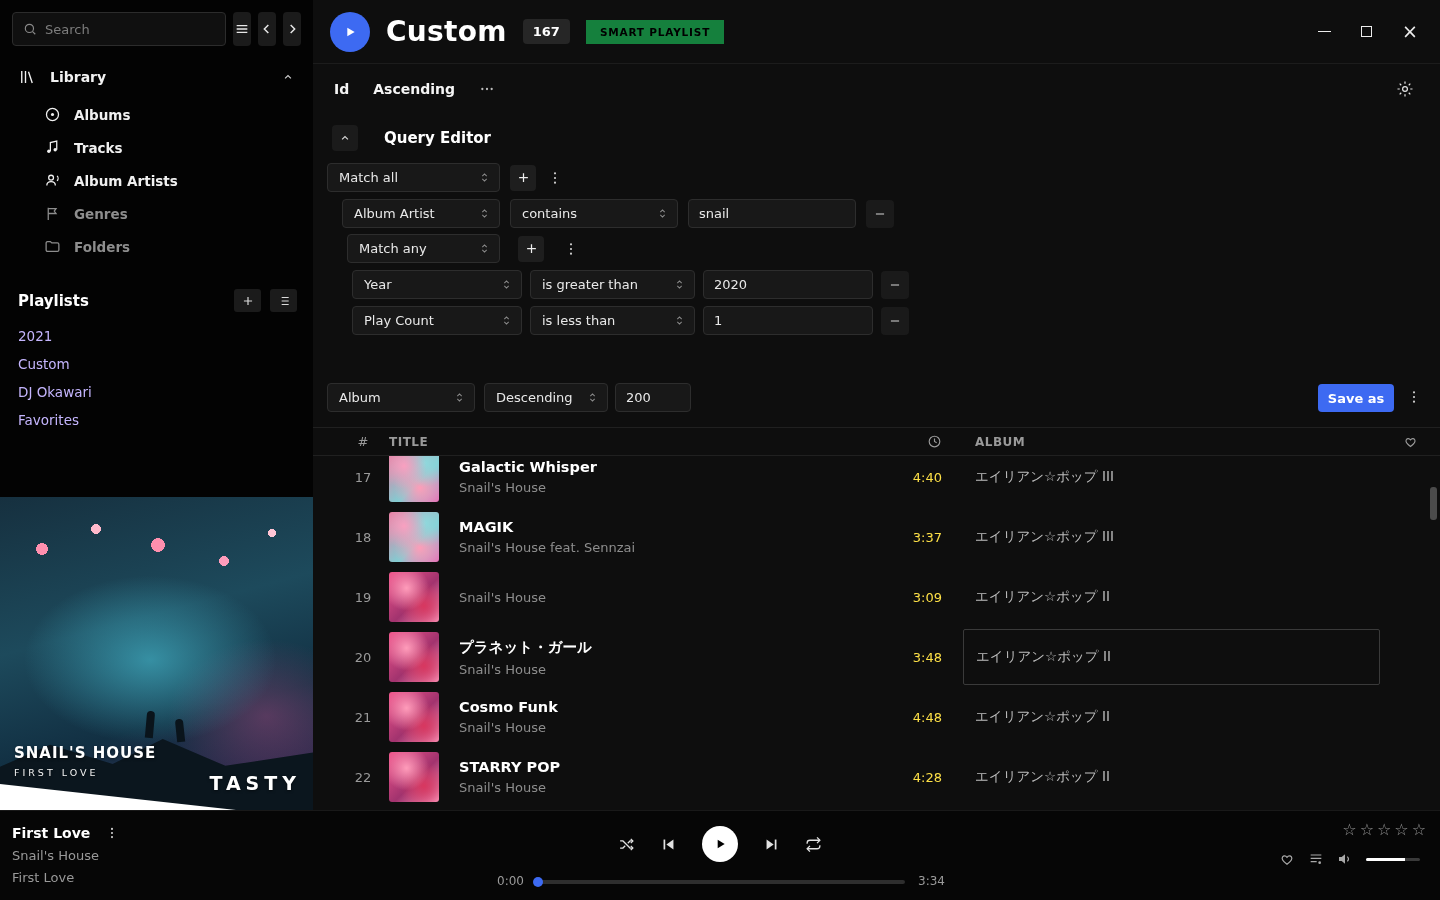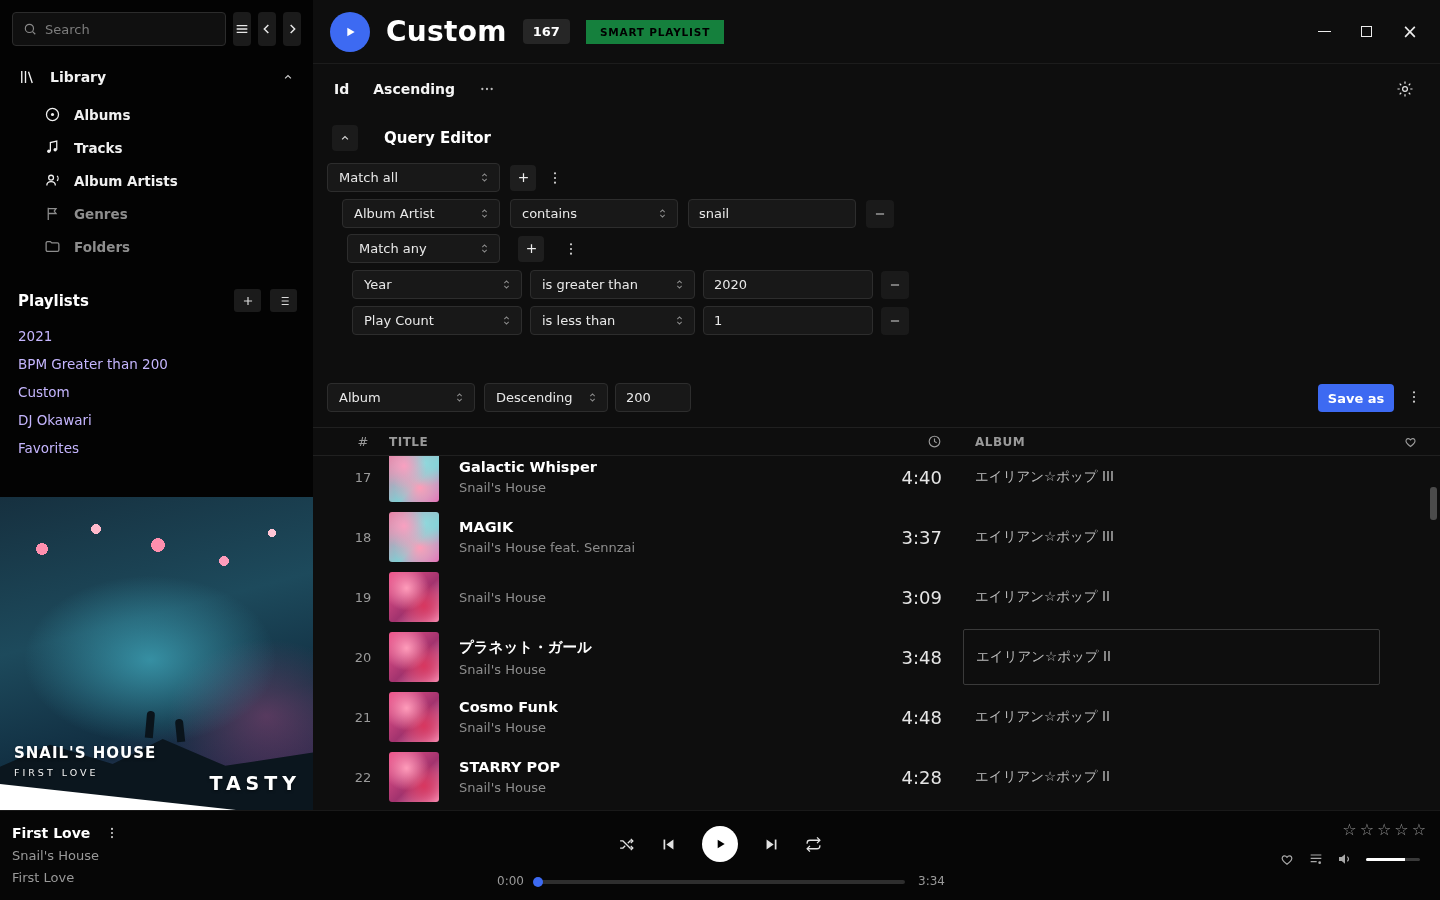--- a/index.html
+++ b/index.html
@@ -127,21 +127,21 @@
       radial-gradient(circle at 72% 22%, #8fd8dc, transparent 45%),
       radial-gradient(circle at 62% 72%, #fd9db8, transparent 55%),
       linear-gradient(135deg, #e87a9f, #7ecfd4 60%, #e569b8); }
   .thumb.art2 { background:
       radial-gradient(circle at 35% 32%, #ff9cba, transparent 48%),
       radial-gradient(circle at 70% 68%, #d8375f, transparent 50%),
       linear-gradient(135deg, #f2558c, #a1336e 55%, #ff9bc0); }
   .t-title { font-size:14.5px; font-weight:bold; color:#fff; margin-bottom:5px; white-space:nowrap;
     overflow:hidden; }
   .t-artist { font-size:13px; color:#8d8d8d; white-space:nowrap; overflow:hidden; }
-  .c-dur { text-align:right; color:#e5e5e5; font-size:18px; }
+  .c-dur { text-align:right; color:#fde047; font-size:13px; }
   .c-album { color:#bcbcbc; font-size:13.5px; white-space:nowrap; overflow:hidden; }
   .c-album.focused { border:1px solid #3a3a3a; border-radius:2px; height:56px; display:flex;
     align-items:center; margin-left:-12px; padding-left:12px; }
   .scroll-thumb { position:absolute; right:3px; top:487px; width:7px; height:33px; background:#4b4b4b;
     border-radius:3px; }
 
   
   .playerbar { position:absolute; left:0; top:810px; width:1440px; height:90px; background:#060606;
     border-top:1px solid #191919; }
   .pb-left { position:absolute; left:12px; top:14px; }
@@ -286,21 +286,20 @@
           <svg viewBox="0 0 24 24" fill="none" stroke="currentColor" stroke-width="2">
               <path d="M8 6h12M8 12h12M8 18h12"></path>
               <path d="M4 6h.01M4 12h.01M4 18h.01" stroke-width="2.6"></path>
             </svg>
         </span>
       </button>
     </div>
 
     <div class="pl-list">
         <div class="pl-item">2021</div>
-        <div class="pl-item">BPM Greater than 200</div>
         <div class="pl-item">Custom</div>
         <div class="pl-item">DJ Okawari</div>
         <div class="pl-item">Favorites</div>
       </div>
 
     <div class="art">
       <div class="art-rock"></div>
       <div class="fig fig1"></div>
       <div class="fig fig2"></div>
       <div class="art-wedge"></div>

